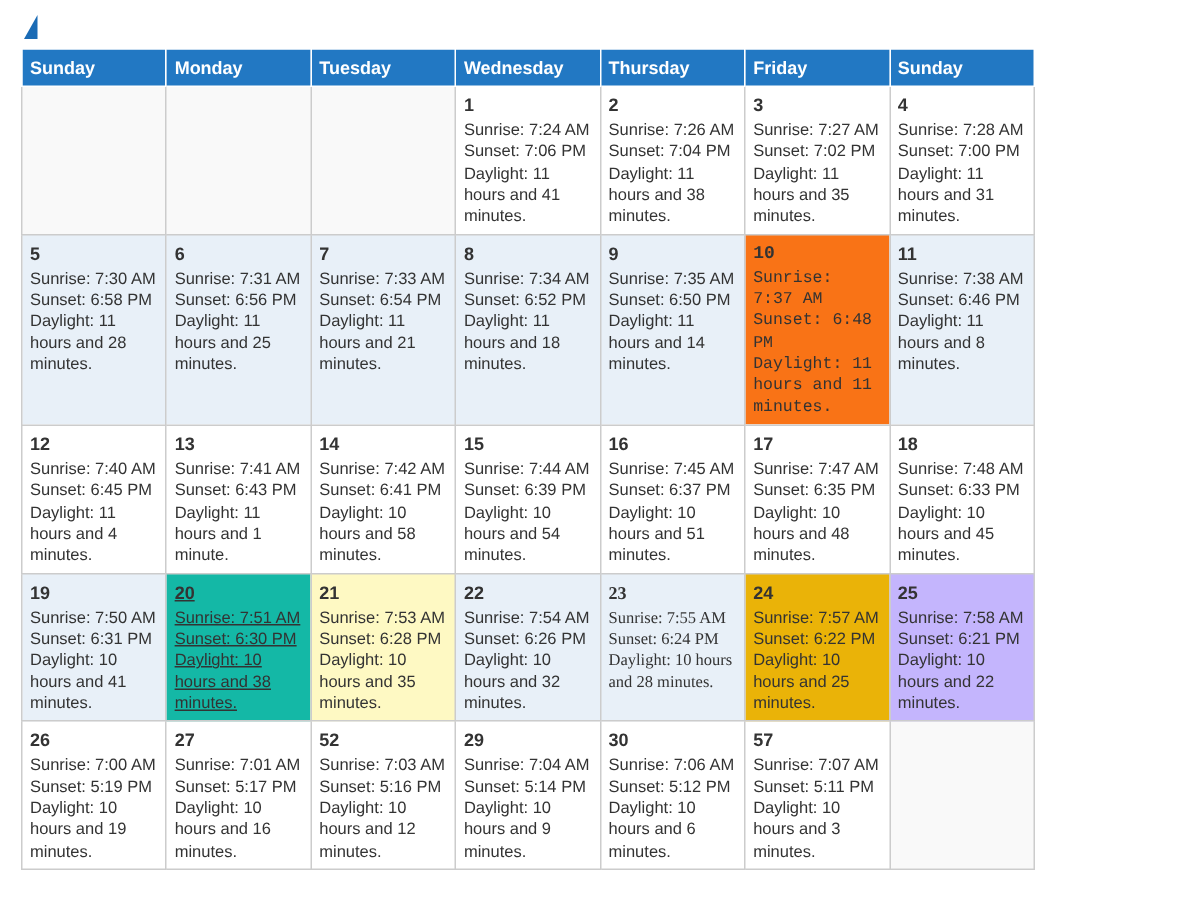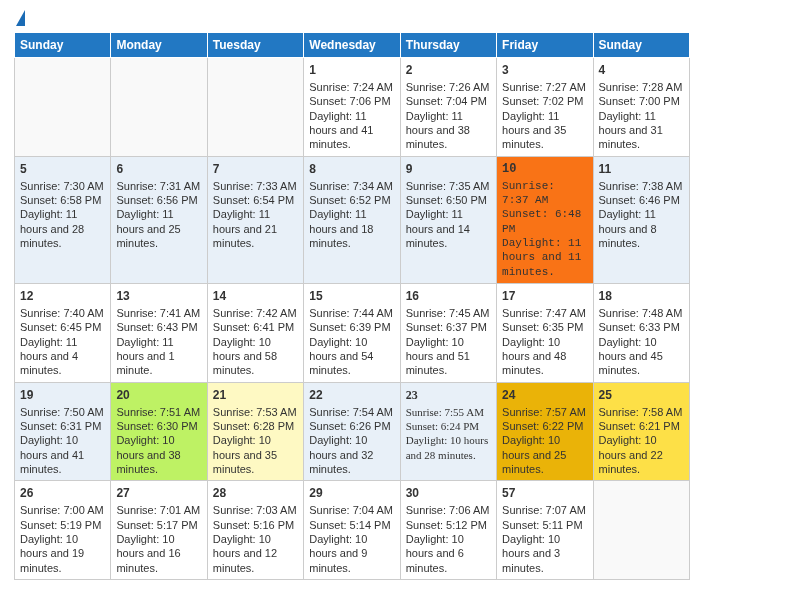--- a/index.html
+++ b/index.html
@@ -215,56 +215,56 @@
           <td>
             <span class="day-number">18</span>
             <div class="day-info">Sunrise: 7:48 AM<br>Sunset: 6:33 PM<br>Daylight: 10 hours and 45 minutes.</div>
           </td>
         </tr>
         <tr>
           <td style="background-color: rgb(232, 240, 248);">
             <span class="day-number">19</span>
             <div class="day-info">Sunrise: 7:50 AM<br>Sunset: 6:31 PM<br>Daylight: 10 hours and 41 minutes.</div>
           </td>
-          <td style="background-color: #bef264;">
+          <td style="background-color: #14b8a6; text-decoration: underline;">
             <span class="day-number">20</span>
             <div class="day-info">Sunrise: 7:51 AM<br>Sunset: 6:30 PM<br>Daylight: 10 hours and 38 minutes.</div>
           </td>
           <td style="background-color: #fef9c3;">
             <span class="day-number">21</span>
             <div class="day-info">Sunrise: 7:53 AM<br>Sunset: 6:28 PM<br>Daylight: 10 hours and 35 minutes.</div>
           </td>
           <td style="background-color: rgb(232, 240, 248); margin-top: 32px;">
             <span class="day-number">22</span>
             <div class="day-info">Sunrise: 7:54 AM<br>Sunset: 6:26 PM<br>Daylight: 10 hours and 32 minutes.</div>
           </td>
           <td style="background-color: rgb(232, 240, 248); font-family: Liberation Serif, serif;">
             <span class="day-number">23</span>
             <div class="day-info">Sunrise: 7:55 AM<br>Sunset: 6:24 PM<br>Daylight: 10 hours and 28 minutes.</div>
           </td>
           <td style="background-color: #eab308;">
             <span class="day-number">24</span>
             <div class="day-info">Sunrise: 7:57 AM<br>Sunset: 6:22 PM<br>Daylight: 10 hours and 25 minutes.</div>
           </td>
-          <td style="background-color: #fde047; margin-left: 28px;">
+          <td style="background-color: #c4b5fd; margin-left: 28px;">
             <span class="day-number">25</span>
             <div class="day-info">Sunrise: 7:58 AM<br>Sunset: 6:21 PM<br>Daylight: 10 hours and 22 minutes.</div>
           </td>
         </tr>
         <tr>
           <td>
             <span class="day-number">26</span>
             <div class="day-info">Sunrise: 7:00 AM<br>Sunset: 5:19 PM<br>Daylight: 10 hours and 19 minutes.</div>
           </td>
           <td>
             <span class="day-number">27</span>
             <div class="day-info">Sunrise: 7:01 AM<br>Sunset: 5:17 PM<br>Daylight: 10 hours and 16 minutes.</div>
           </td>
           <td>
-            <span class="day-number">28</span>
+            <span class="day-number">52</span>
             <div class="day-info">Sunrise: 7:03 AM<br>Sunset: 5:16 PM<br>Daylight: 10 hours and 12 minutes.</div>
           </td>
           <td>
             <span class="day-number">29</span>
             <div class="day-info">Sunrise: 7:04 AM<br>Sunset: 5:14 PM<br>Daylight: 10 hours and 9 minutes.</div>
           </td>
           <td>
             <span class="day-number">30</span>
             <div class="day-info">Sunrise: 7:06 AM<br>Sunset: 5:12 PM<br>Daylight: 10 hours and 6 minutes.</div>
           </td>

